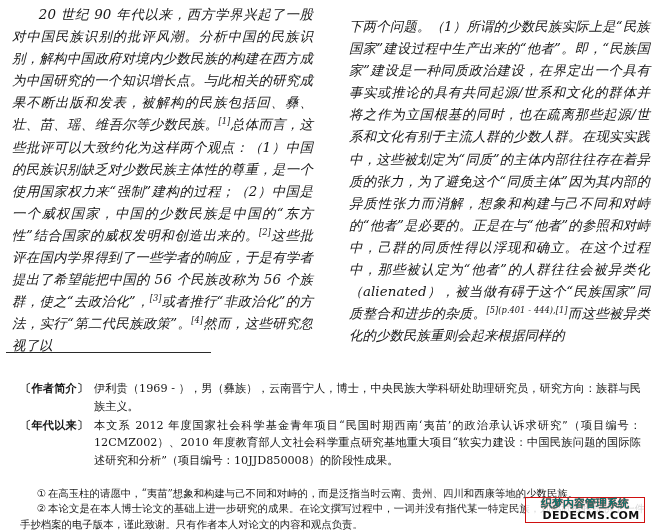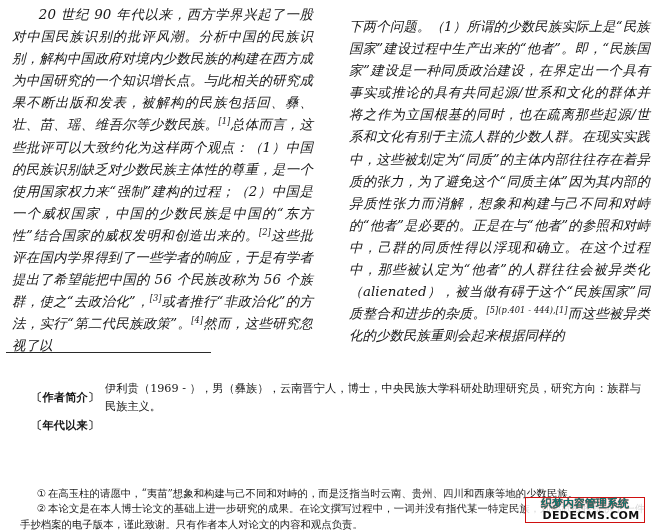--- a/index.html
+++ b/index.html
@@ -78,23 +78,22 @@
     top: 380px;
     width: 655px;
     box-sizing: border-box;
     padding: 0 14px 0 20px;
     font-size: 11.2px;
     line-height: 17.8px;
     color: #171717;
   }
   .fm-entry {
     display: flex;
-    align-items: center;
+    align-items: flex-start;
     margin-bottom: 1px;
-    margin-left: 11px;
   }
   .fm-label {
     flex: 0 0 auto;
     width: 74px;
     font-weight: bold;
     white-space: nowrap;
     letter-spacing: 0.2px;
   }
   .fm-body {
     flex: 1 1 auto;
@@ -174,20 +173,21 @@
 
   <div class="frontmatter">
 
     <div class="fm-entry">
       <div class="fm-label">〔作者简介〕</div>
       <div class="fm-body">伊利贵（1969 - ），男（彝族），云南晋宁人，博士，中央民族大学科研处助理研究员，研究方向：族群与民族主义。</div>
     </div>
 
     <div class="fm-entry">
       <div class="fm-label">〔年代以来〕</div>
+      <div class="fm-body">本文系 2012 年度国家社会科学基金青年项目“民国时期西南‘夷苗’的政治承认诉求研究”（项目编号：12CMZ002）、2010 年度教育部人文社会科学重点研究基地重大项目“软实力建设：中国民族问题的国际陈述研究和分析”（项目编号：10JJD850008）的阶段性成果。</div>
     </div>
 
   </div>
 
   <div class="notes">
     <div class="note"><span class="marker">①</span><span>在高玉柱的请愿中，“夷苗”想象和构建与己不同和对峙的，而是泛指当时云南、贵州、四川和西康等地的少数民族。</span></div>
     <div class="note"><span class="marker">②</span><span>本论文是在本人博士论文的基础上进一步研究的成果。在论文撰写过程中，一词并没有指代某一特定民族，刘鸿武教授提供了一件手抄档案的电子版本，谨此致谢。只有作者本人对论文的内容和观点负责。</span></div>
   </div>
 
   <div class="watermark">

